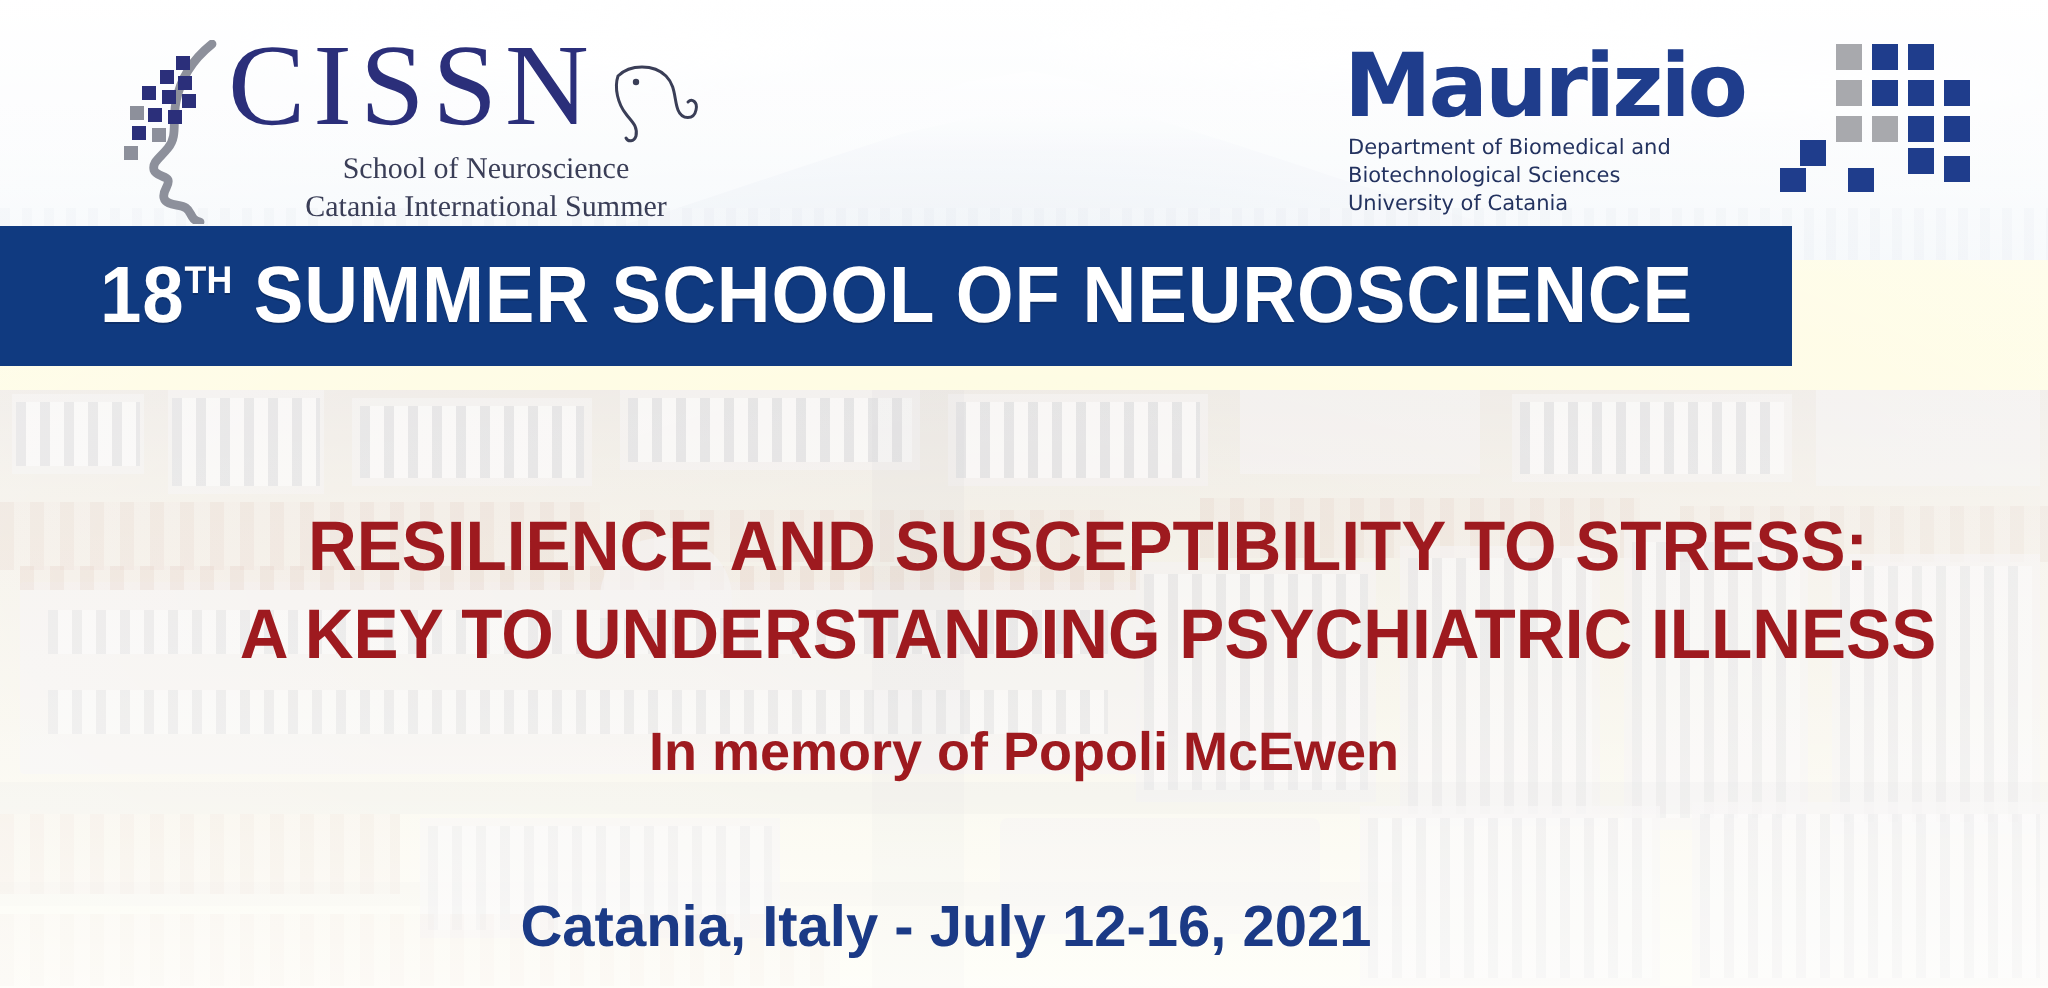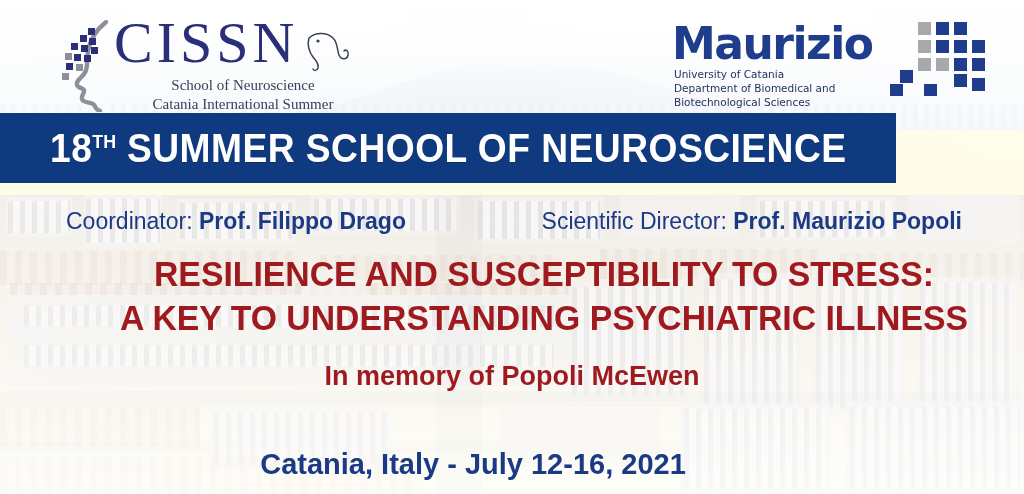--- a/index.html
+++ b/index.html
@@ -267,22 +267,22 @@
     </svg>
     <div class="cissn-sub">
       <div>School of Neuroscience</div>
       <div>Catania International Summer</div>
     </div>
   </div>
 
   <div class="biometec">
     <div class="bio-word">Maurizio</div>
     <div class="bio-sub">
+      <div>Department of Biomedical and Biotechnological Sciences</div>
       <div>University of Catania</div>
-      <div>Department of Biomedical and Biotechnological Sciences</div>
     </div>
     <svg class="bio-grid" viewBox="0 0 104 78">
       <g>
         <rect x="28" y="4" width="13" height="13" fill="#a8a9ad"></rect>
         <rect x="46" y="4" width="13" height="13" fill="#1f3d8c"></rect>
         <rect x="64" y="4" width="13" height="13" fill="#1f3d8c"></rect>
         <rect x="28" y="22" width="13" height="13" fill="#a8a9ad"></rect>
         <rect x="46" y="22" width="13" height="13" fill="#1f3d8c"></rect>
         <rect x="64" y="22" width="13" height="13" fill="#1f3d8c"></rect>
         <rect x="82" y="22" width="13" height="13" fill="#1f3d8c"></rect>
@@ -296,24 +296,20 @@
         <rect x="34" y="66" width="13" height="13" fill="#1f3d8c"></rect>
         <rect x="82" y="60" width="13" height="13" fill="#1f3d8c"></rect>
       </g>
     </svg>
   </div>
 
   <div class="banner">
     <div class="banner-text"><span>18</span><sup>TH</sup><span> SUMMER SCHOOL OF NEUROSCIENCE</span></div>
   </div>
 
-  <div class="names">
-    <div class="coord"><span>Coordinator: </span><b>Prof. Filippo Drago</b></div>
-    <div class="sdir"><span>Scientific Director: </span><b>Prof. Maurizio Popoli</b></div>
-  </div>
 
   <div class="title">
     <span class="ln">RESILIENCE AND SUSCEPTIBILITY TO STRESS:</span>
     <span class="ln">A KEY TO UNDERSTANDING PSYCHIATRIC ILLNESS</span>
   </div>
 
   <div class="memory">In memory of Popoli McEwen</div>
   <div class="where">Catania, Italy - July 12-16, 2021</div>
 
 </div>

